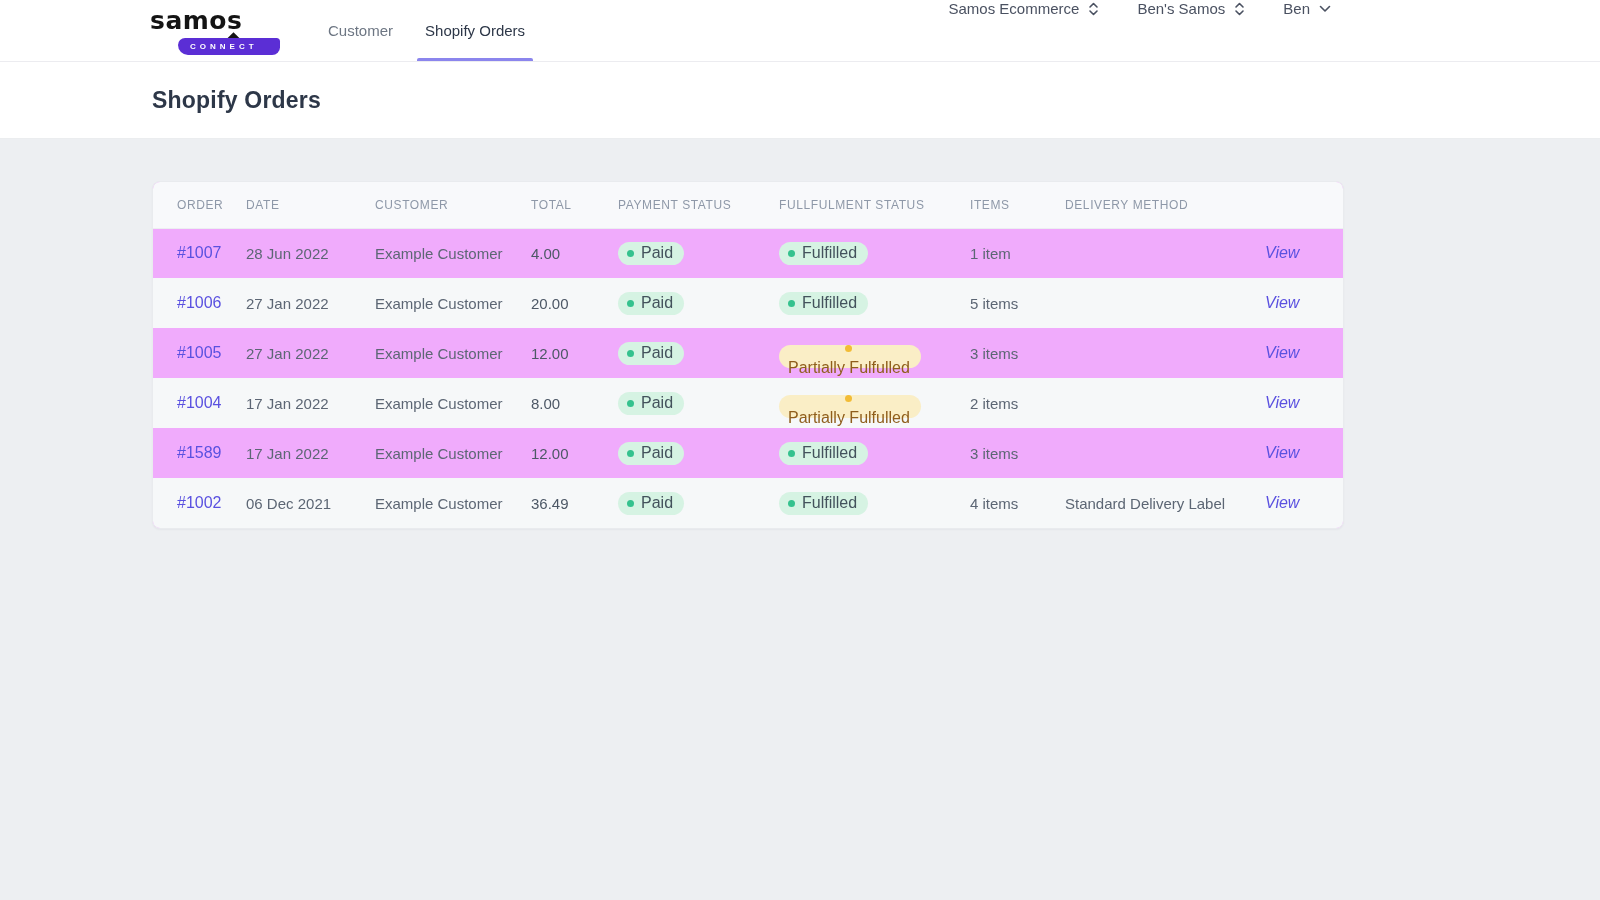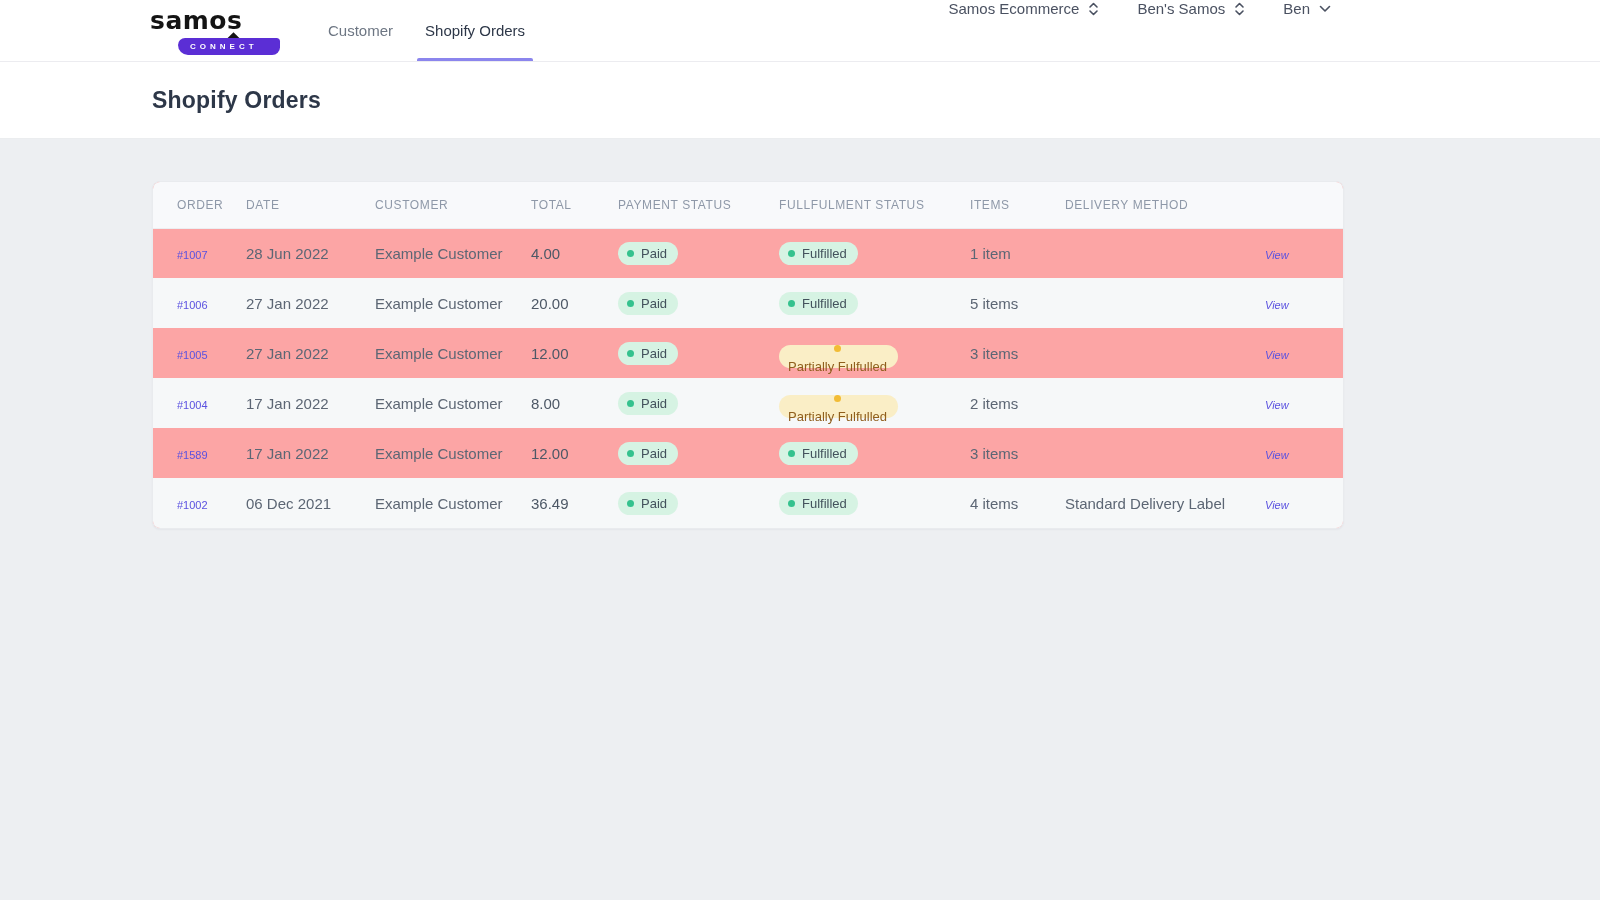--- a/index.html
+++ b/index.html
@@ -43,21 +43,21 @@
   
   .title-band {
     height:77px; background:#ffffff; border-bottom:1px solid #ebedef;
     display:flex; align-items:center; padding-left:152px;
   }
   .page-title { font-size:23px; font-weight:700; color:#2d3748; letter-spacing:0.2px; }
 
   
   .content { padding:42px 0 0 152px; }
   .card {
-    width:1192px; background:#fca5a5; border:1px solid #e9ebee; border-radius:8px;
+    width:1192px; background:#f0abfc; border:1px solid #e9ebee; border-radius:8px;
     box-shadow:0 1px 2px rgba(20,30,60,0.04); overflow:hidden;
   }
   table { width:100%; border-collapse:collapse; table-layout:fixed; }
   col.c-order    { width:93px; }
   col.c-date     { width:129px; }
   col.c-customer { width:156px; }
   col.c-total    { width:87px; }
   col.c-payment  { width:161px; }
   col.c-fulfill  { width:191px; }
   col.c-items    { width:95px; }
@@ -65,27 +65,27 @@
   col.c-action   { width:80px; }
   thead th {
     height:46px; background:#f8f9fb; border-bottom:1px solid #eceef1;
     font-size:12px; font-weight:400; color:#8e98a8; letter-spacing:0.6px;
     text-align:left; vertical-align:middle;
   }
   th:first-child, td:first-child { padding-left:24px; }
   tbody td { height:50px; vertical-align:middle; font-size:15px; color:#5c6674; }
   tbody tr:nth-child(even) { background:#f6f8f9; }
   td.total { color:#4d5866;margin-left:12px; }
-  a.order-link, a.view-link { color:#5a51e0; text-decoration:none; font-size:11px; }
+  a.order-link, a.view-link { color:#5a51e0; text-decoration:none; font-size:16px; }
   td.action { text-align:left; padding-right:25px;font-style:italic; }
 
   
   .badge {
     display:inline-flex; align-items:center; gap:7px; height:23px;
-    padding:0 11px 0 9px; border-radius:12px; font-size:13px; white-space:nowrap;
+    padding:0 11px 0 9px; border-radius:12px; font-size:16px; white-space:nowrap;
   }
   .badge .dot { width:7px; height:7px; border-radius:50%; flex:none; }
   .badge-success { background:#d6f3e3; color:#43525c; }
   .badge-success .dot { background:#35c28e; }
   .badge-warning { background:#faeec6; color:#8f5e1c;flex-direction:column; }
   .badge-warning .dot { background:#f2bc36; }
 </style>
 </head>
 <body>
 

